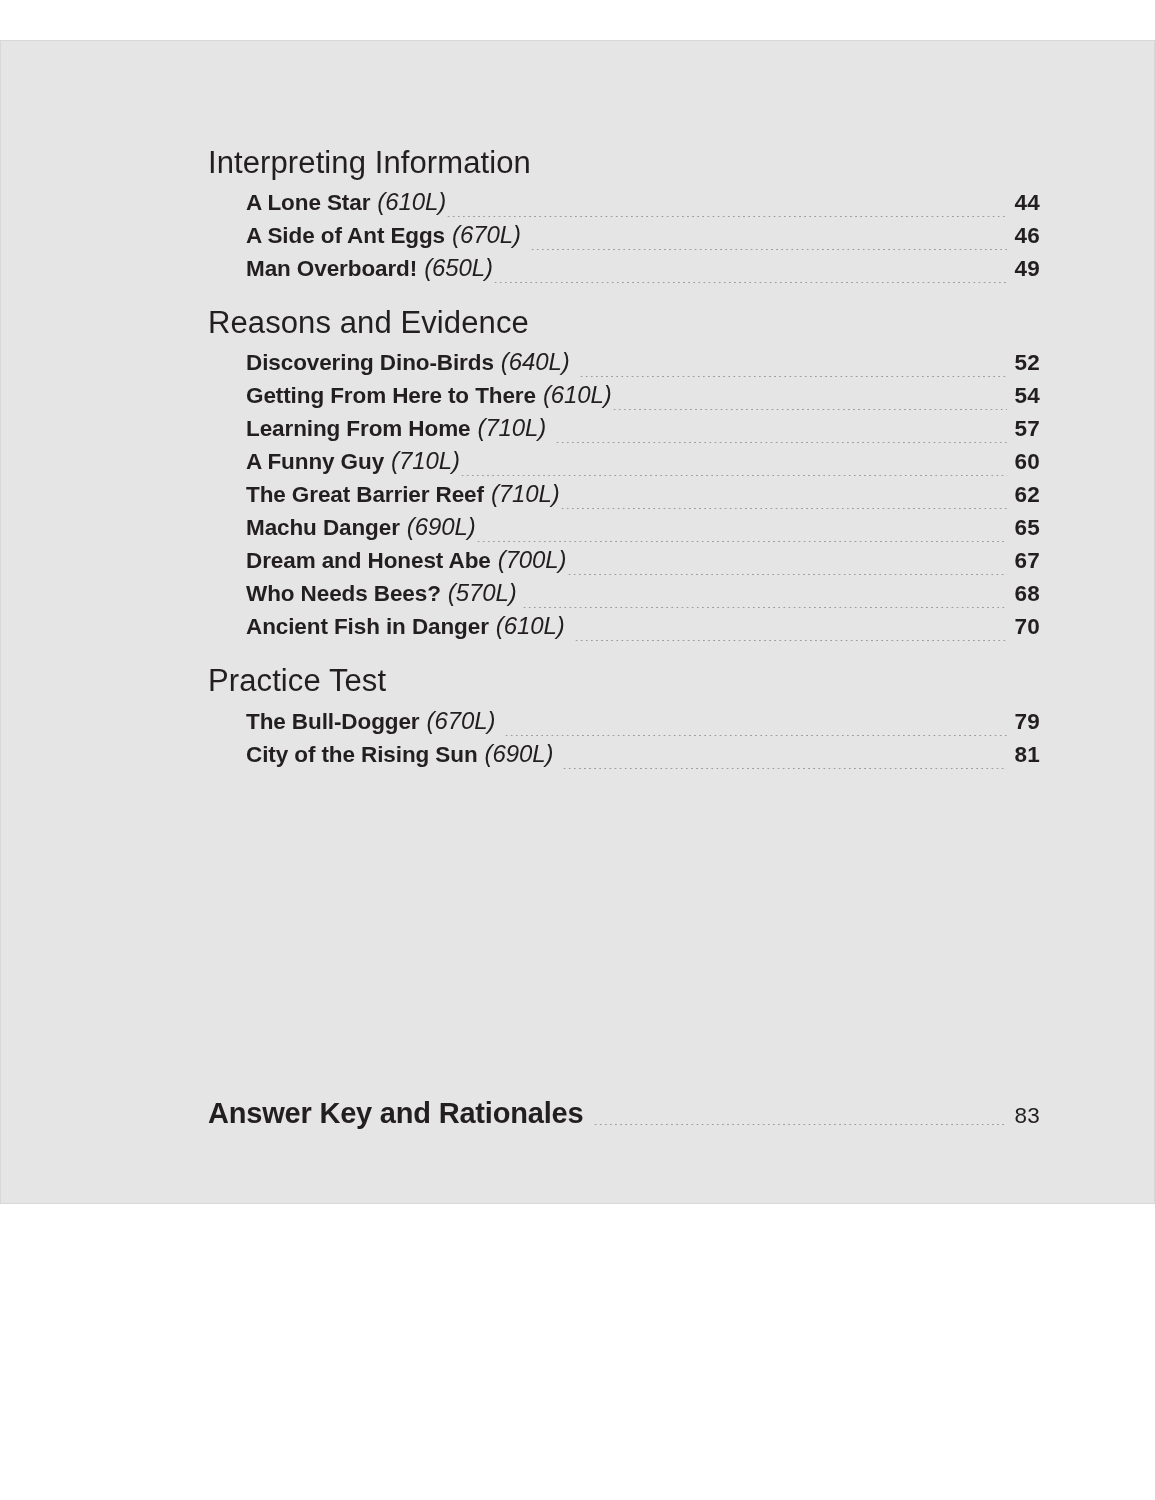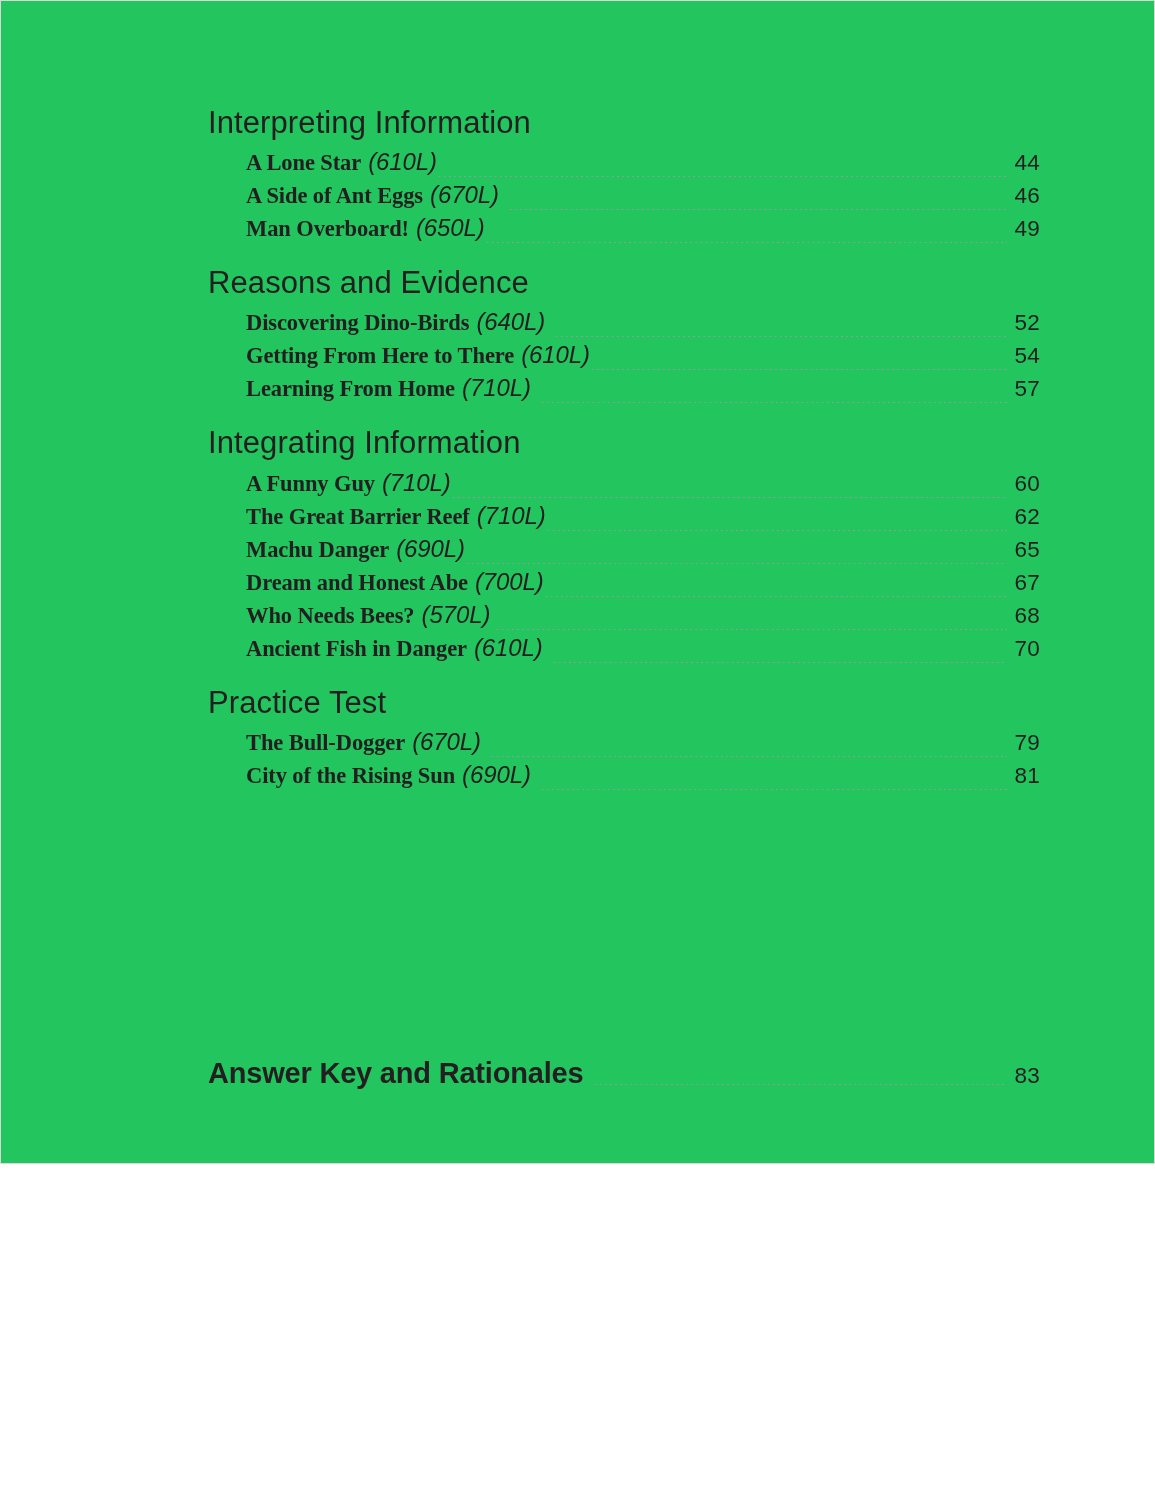--- a/index.html
+++ b/index.html
@@ -13,23 +13,24 @@
     width: 1155px;
     height: 1500px;
     font-family: "Liberation Sans", sans-serif;
     -webkit-font-smoothing: antialiased;
   }
 
   .page {
     position: relative;
     width: 1155px;
     height: 1164px;
-    background: #22c55e;
+    background: #e5e5e5;
     border: 1px solid #d8d8d8;
     overflow: hidden;
+    margin-top: 40px;
   }
 
   .toc {
     position: absolute;
     left: 207px;
     top: 106px;
     width: 832px;
   }
 
   
@@ -54,21 +55,20 @@
     margin-left: 38px;
     height: 33px;
     color: #231f20;
   }
   .entry-title {
     font-size: 22.5px;
     font-weight: 700;
     letter-spacing: -0.1px;
     white-space: nowrap;
     flex: 0 0 auto;
-    font-family: Liberation Serif, serif;
   }
   .entry-lexile {
     font-size: 24px;
     font-weight: 400;
     font-style: italic;
     letter-spacing: -0.1px;
     white-space: nowrap;
     flex: 0 0 auto;
     margin-left: 7px;
   }
@@ -88,21 +88,21 @@
     right: 0;
     bottom: 0;
     height: 2px;
     background-image: radial-gradient(circle, #9a9a9a 0.85px, rgba(0,0,0,0) 1.05px);
     background-size: 5.1px 2px;
     background-repeat: repeat-x;
     background-position: left bottom;
   }
   .entry-page {
     font-size: 22.5px;
-    font-weight: 400;
+    font-weight: 700;
     color: #231f20;
     flex: 0 0 auto;
     text-align: right;
     min-width: 30px;
     margin-left: 2px;
     letter-spacing: 0.2px;
   }
 
   
   .entry.gap-0 .leader { margin-left: 0px; }
@@ -185,21 +185,20 @@
       </div>
       <div class="entry gap-2">
         <span class="entry-title">Learning From Home</span>
         <span class="entry-lexile">(710L)</span>
         <span class="leader"></span>
         <span class="entry-page">57</span>
       </div>
     </div>
 
     <div class="section">
-      <div class="section-heading">Integrating Information</div>
       <div class="entry gap-0">
         <span class="entry-title">A Funny Guy</span>
         <span class="entry-lexile">(710L)</span>
         <span class="leader"></span>
         <span class="entry-page">60</span>
       </div>
       <div class="entry gap-0">
         <span class="entry-title">The Great Barrier Reef</span>
         <span class="entry-lexile">(710L)</span>
         <span class="leader"></span>

